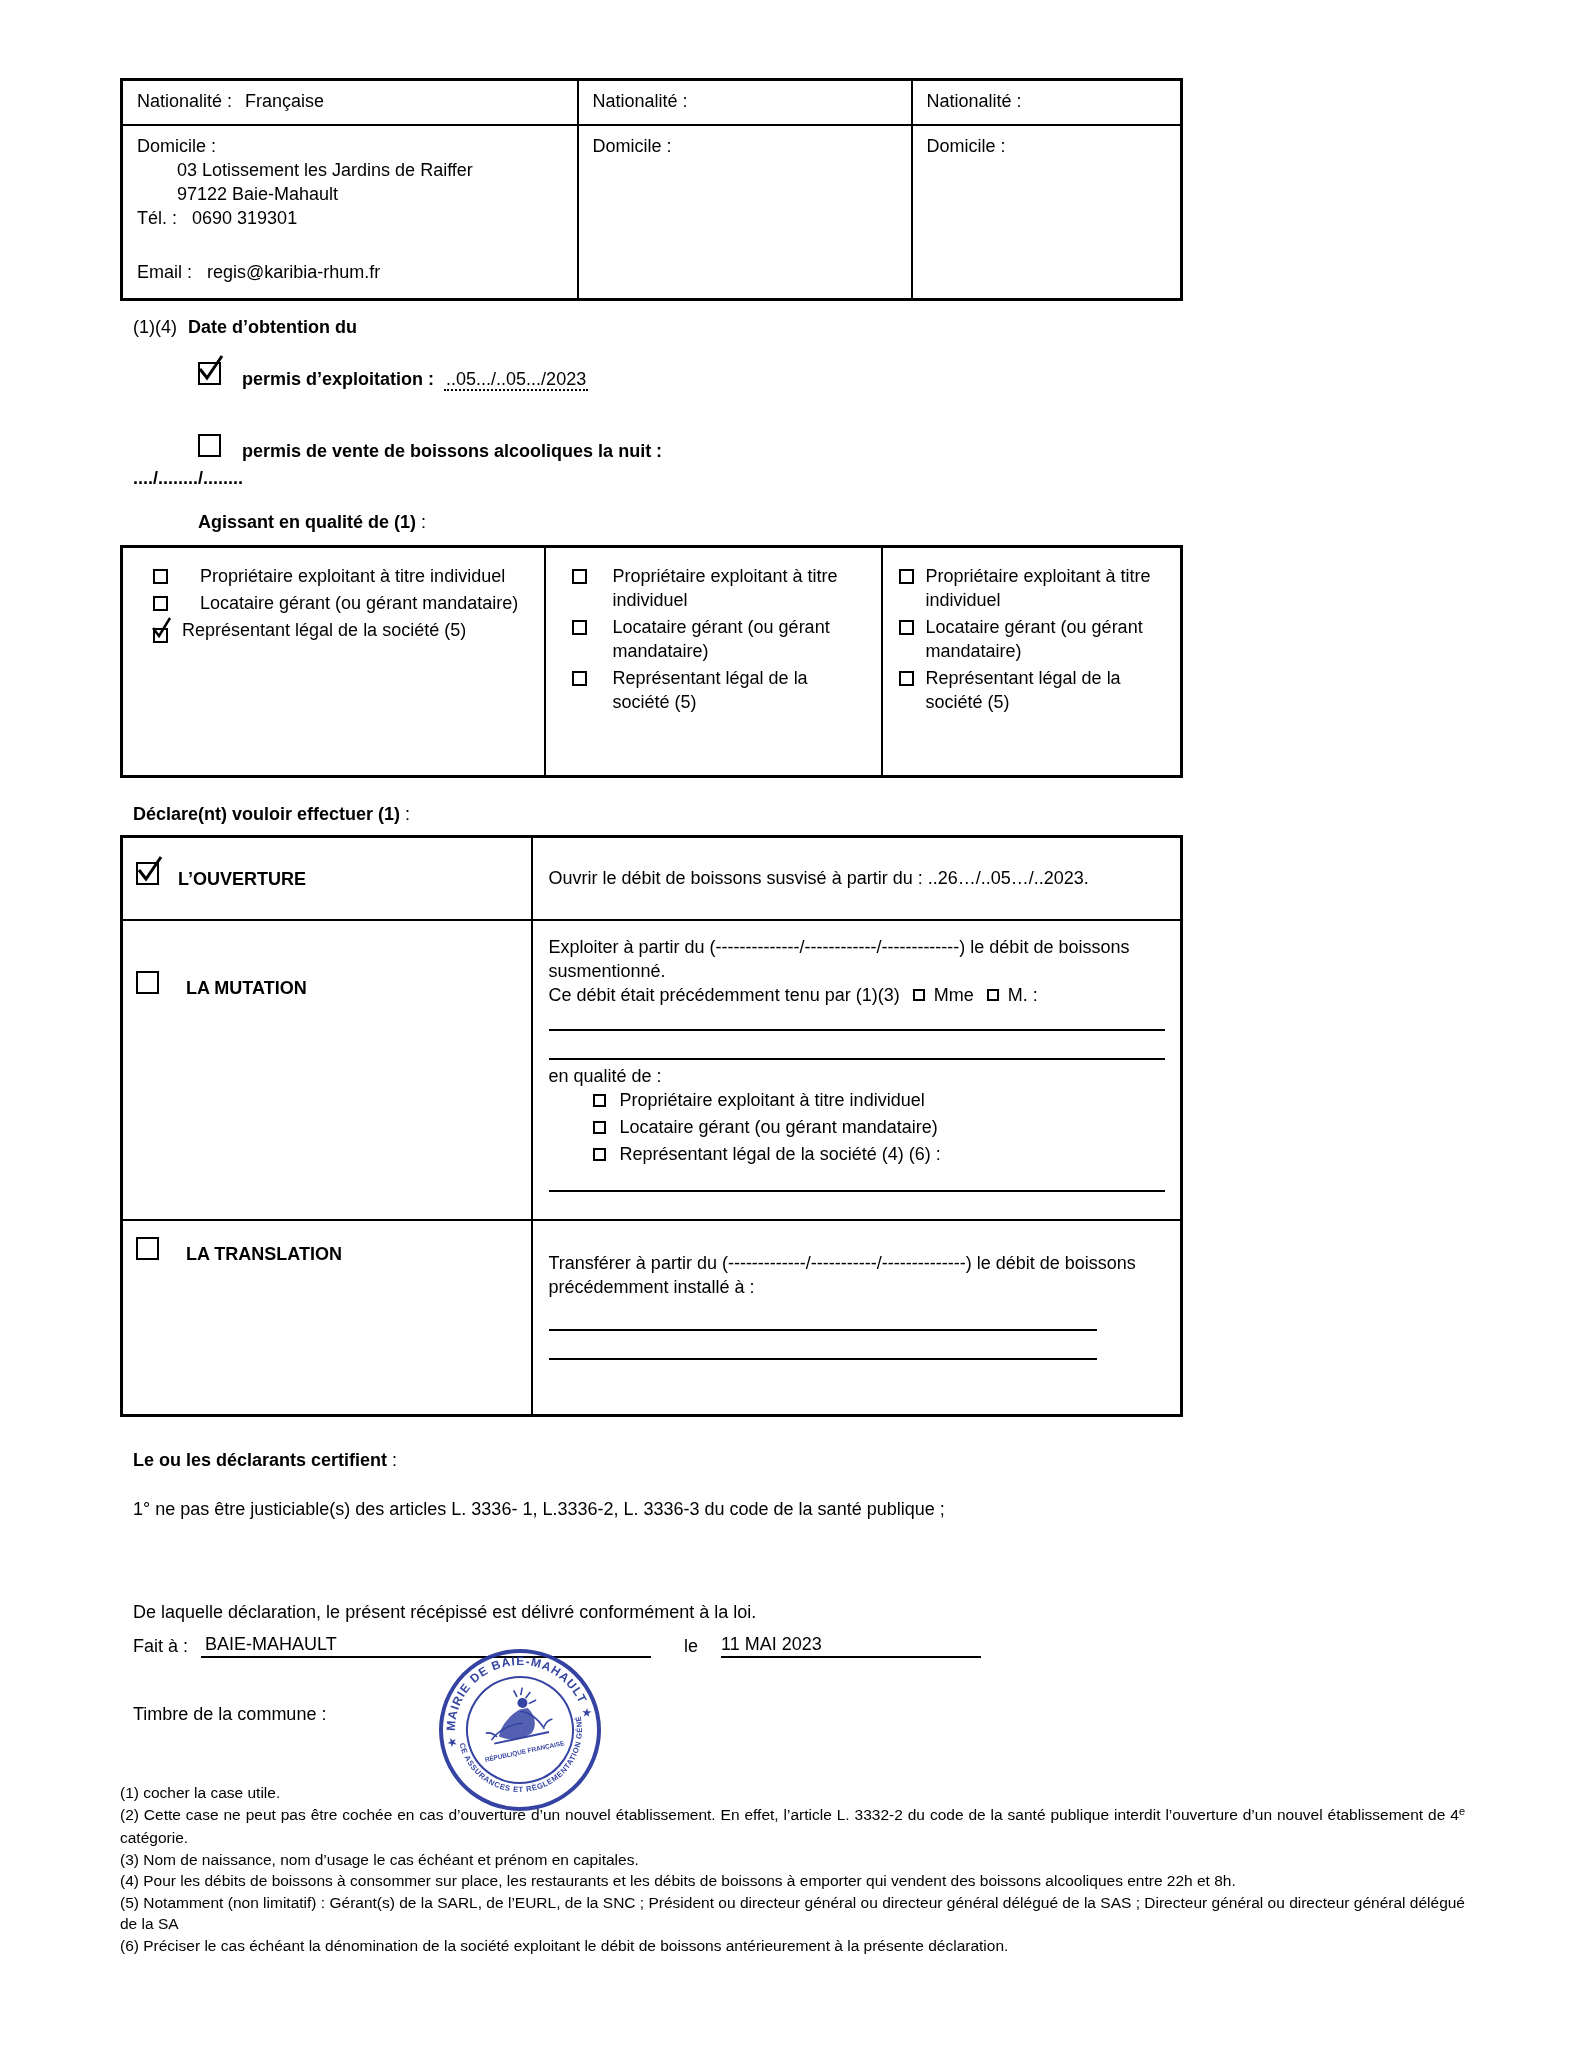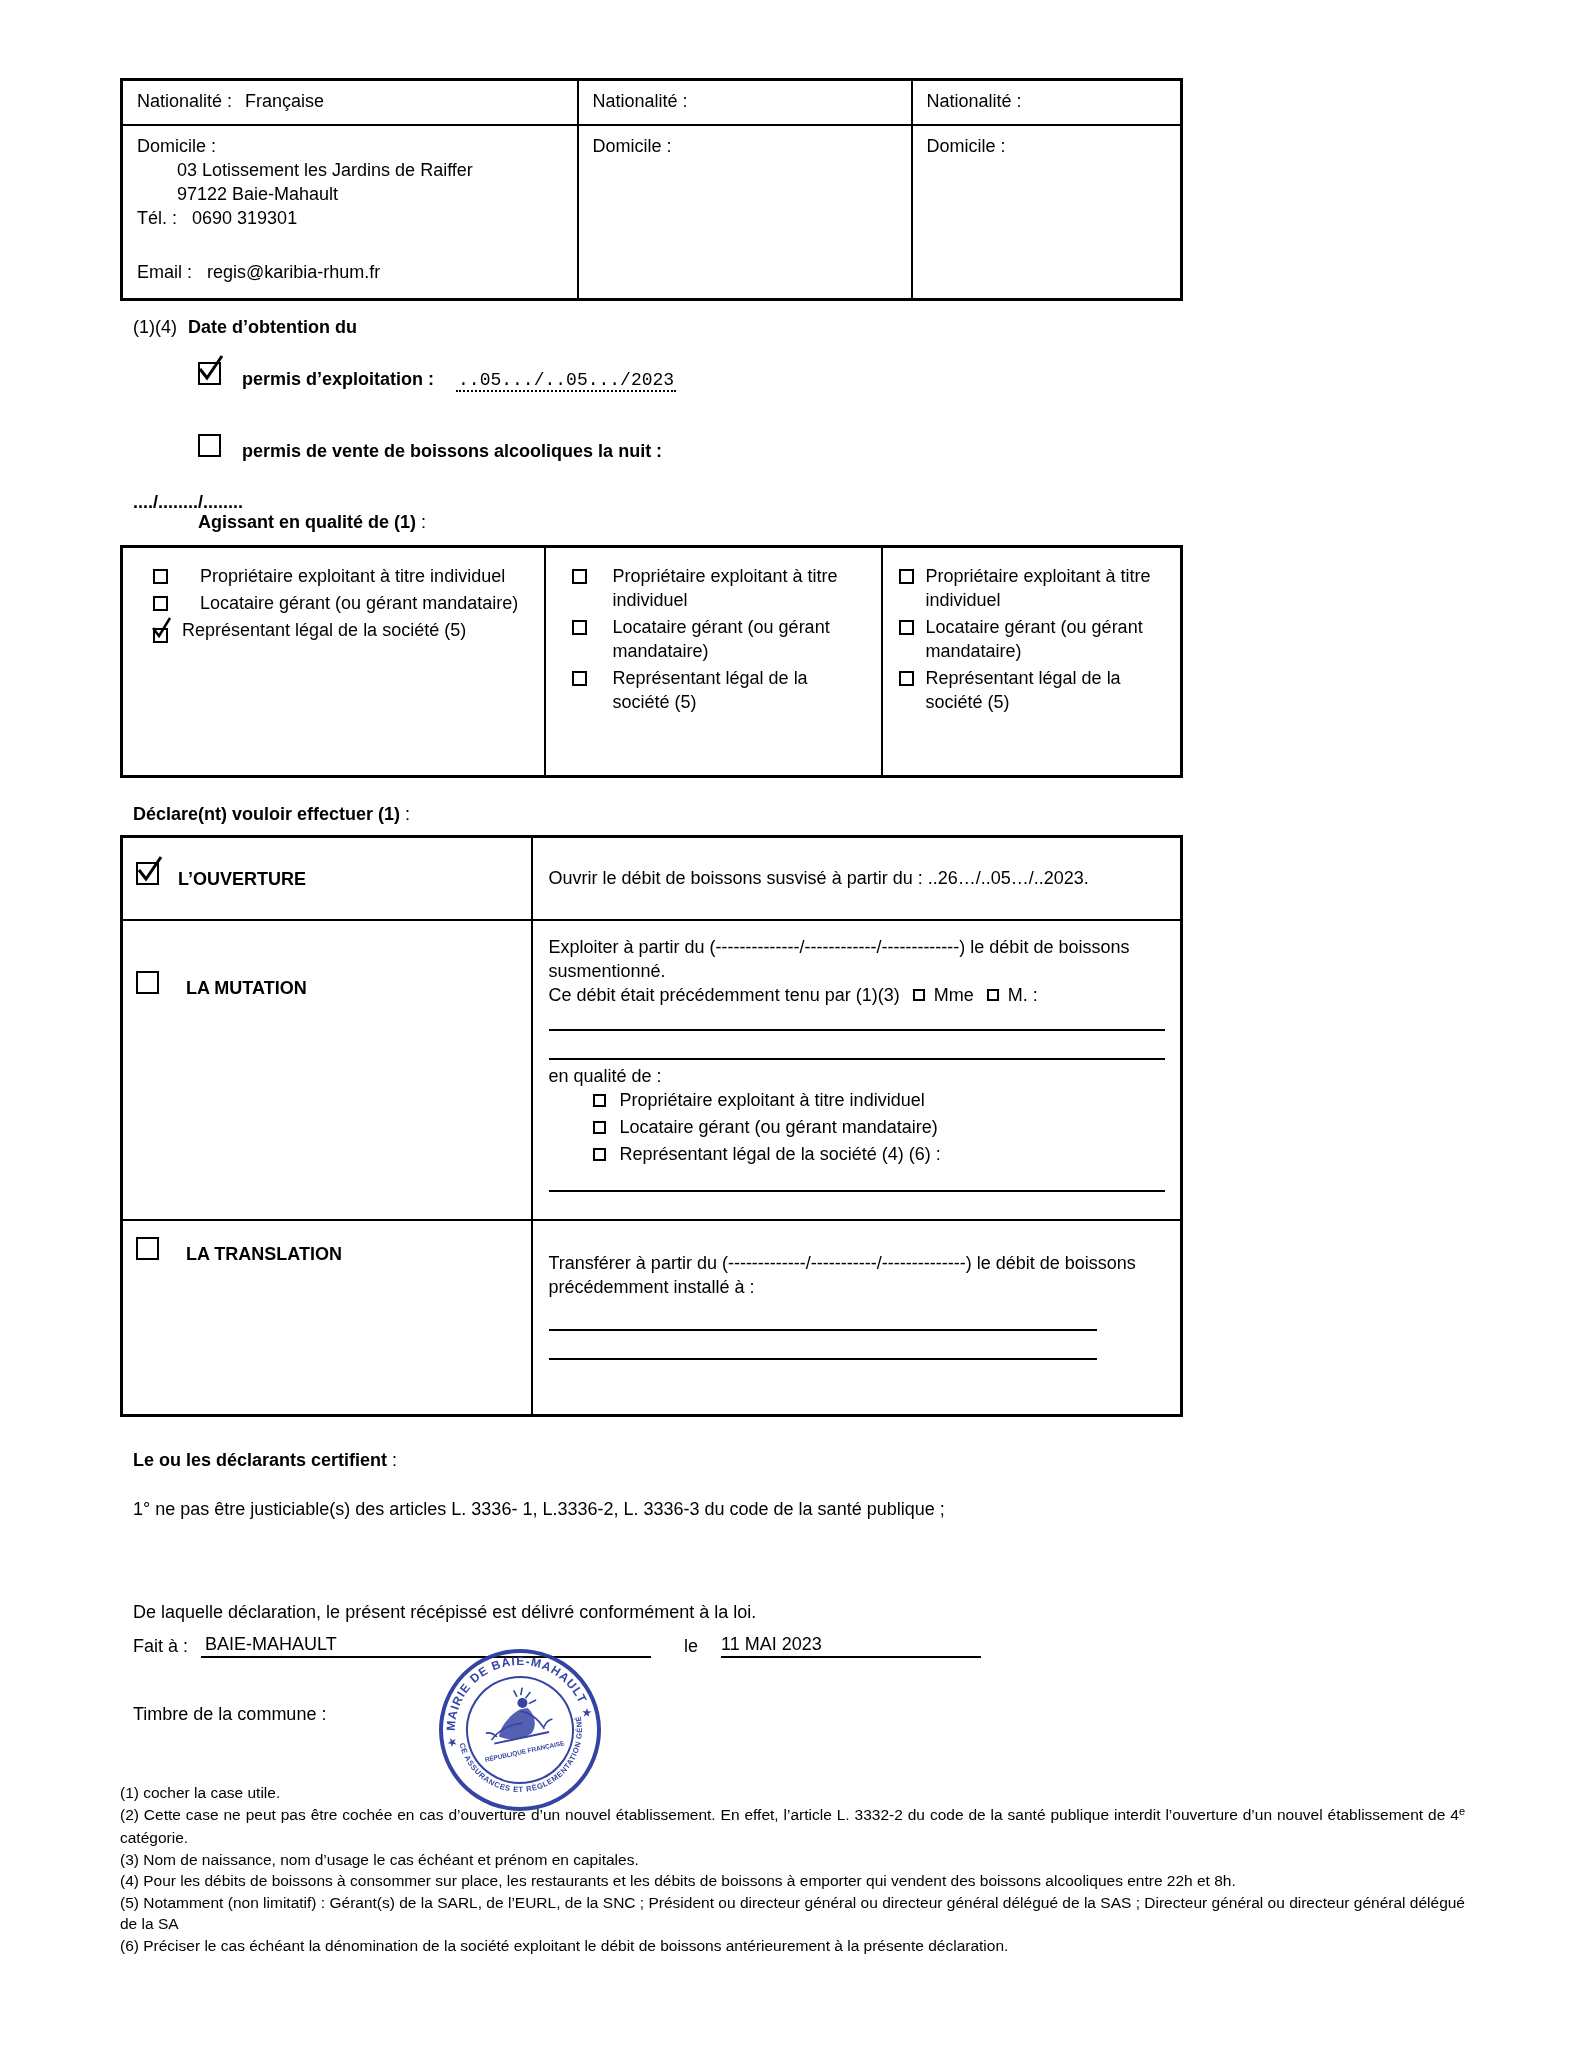--- a/index.html
+++ b/index.html
@@ -2,21 +2,21 @@
 <html><head>
 <meta charset="utf-8">
 <style>
   html,body{margin:0;padding:0;background:#888;}
   .page{
     position:relative;width:1583px;height:2048px;background:#ffffff;color:#000;
     font-family:"Liberation Sans","DejaVu Sans",sans-serif;font-size:18px;line-height:24px;
     margin:0 auto;overflow:hidden;
   }
   .abs{position:absolute;}
-  .b{font-weight:700;margin-top:24px;}
+  .b{font-weight:700;}
   table.frm{border-collapse:collapse;table-layout:fixed;border:3px solid #000;}
   table.frm td{border:2px solid #000;vertical-align:top;padding:8px 14px;}
   .cb{display:inline-block;box-sizing:border-box;border:2px solid #000;background:#fff;}
   .cb.s{width:15px;height:15px;}
   .cb.l{width:23px;height:23px;}
   .ckwrap{position:relative;display:inline-block;}
   .ckwrap svg.tick{position:absolute;pointer-events:none;}
   .opt{display:flex;margin:0 0 3px 0;}
   .opt .cb{flex:0 0 auto;margin-top:5px;}
   .opt .lbl{flex:1 1 auto;}
@@ -83,21 +83,21 @@
   </div>
 
   <div class="abs" style="left:198px;top:362px;">
     <span class="ckwrap">
       <span class="cb l"></span>
       <svg class="tick" width="30" height="30" viewBox="0 0 30 30" style="left:-3px;top:-10px;">
         <path d="M5 17 L12 26 L27 4" stroke="#000" stroke-width="3" fill="none"></path>
       </svg>
     </span>
     <span class="b" style="margin-left:16px;">permis d’exploitation :</span>
-    <span class="dotted-date" style="margin-left:17px;font-family:Liberation Mono, monospace;">..05.../..05.../2023</span>
+    <span class="dotted-date" style="margin-left:5px;">..05.../..05.../2023</span>
   </div>
 
   <div class="abs" style="left:198px;top:434px;">
     <span class="ckwrap">
       <span class="cb l"></span>
     </span>
     <span class="b" style="margin-left:16px;">permis de vente de boissons alcooliques la nuit :</span>
   </div>
   <div class="abs b" style="left:133px;top:466px;">..../......../........</div>
 

